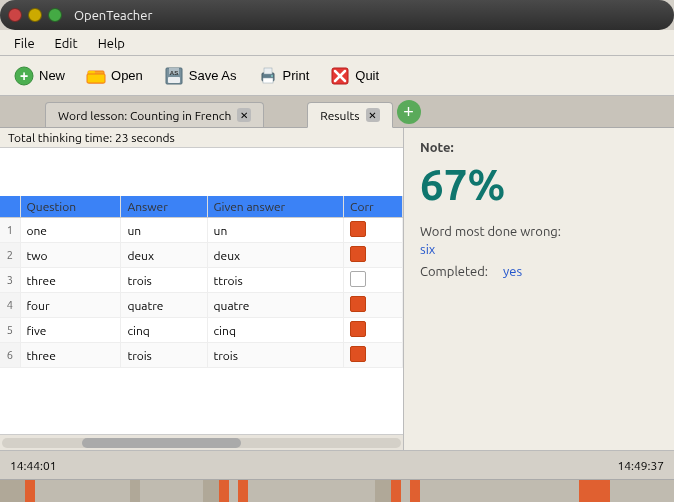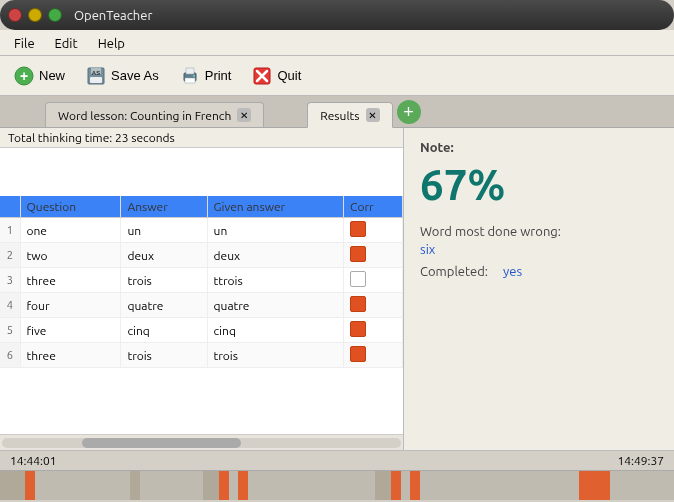--- a/index.html
+++ b/index.html
@@ -245,21 +245,21 @@
       line-height: 1.1;
       margin: 4px 0;
     }
     .wrong-label { font-size: 13px; color: #444; margin-top: 8px; }
     .wrong-word { color: #2255cc; font-size: 13px; }
     .completed-label { font-size: 13px; color: #444; margin-top: 4px; }
     .completed-val { color: #2255cc; margin-left: 12px; }
 
     
     #statusbar {
-      height: 20px;
+      height: 29px;
       background: #d4d0c8;
       display: flex;
       align-items: center;
       justify-content: space-between;
       padding: 0 10px;
       font-size: 12px;
       border-top: 1px solid #bbb;
     }
 
     
@@ -296,20 +296,30 @@
   <button class="tool-btn">
     <span class="toolbar-icon">
       <svg width="20" height="20" viewBox="0 0 20 20">
         <circle cx="10" cy="10" r="9" fill="#4caf50" stroke="#388e3c" stroke-width="1"></circle>
         <text x="10" y="15" text-anchor="middle" fill="white" font-size="14" font-weight="bold">+</text>
       </svg>
     </span>
     <span>New</span>
   </button>
 
+  <button class="tool-btn">
+    <span class="toolbar-icon">
+      <svg width="20" height="20" viewBox="0 0 20 20">
+        <rect x="2" y="5" width="16" height="12" rx="1" fill="#f9a825" stroke="#f57f17" stroke-width="1"></rect>
+        <rect x="2" y="5" width="7" height="3" rx="1" fill="#ffcc02"></rect>
+        <rect x="1" y="8" width="18" height="9" rx="1" fill="#ffcc02" stroke="#f57f17" stroke-width="1"></rect>
+      </svg>
+    </span>
+    <span>Open</span>
+  </button>
 
 
   <button class="tool-btn">
     <span class="toolbar-icon">
       <svg width="20" height="20" viewBox="0 0 20 20">
         <rect x="2" y="2" width="16" height="16" rx="1" fill="#78909c" stroke="#546e7a" stroke-width="1"></rect>
         <rect x="5" y="2" width="10" height="6" fill="#b0bec5"></rect>
         <rect x="4" y="11" width="12" height="6" rx="1" fill="#eceff1"></rect>
         <text x="10" y="9" text-anchor="middle" fill="#333" font-size="6" font-weight="bold">AS</text>
       </svg>

